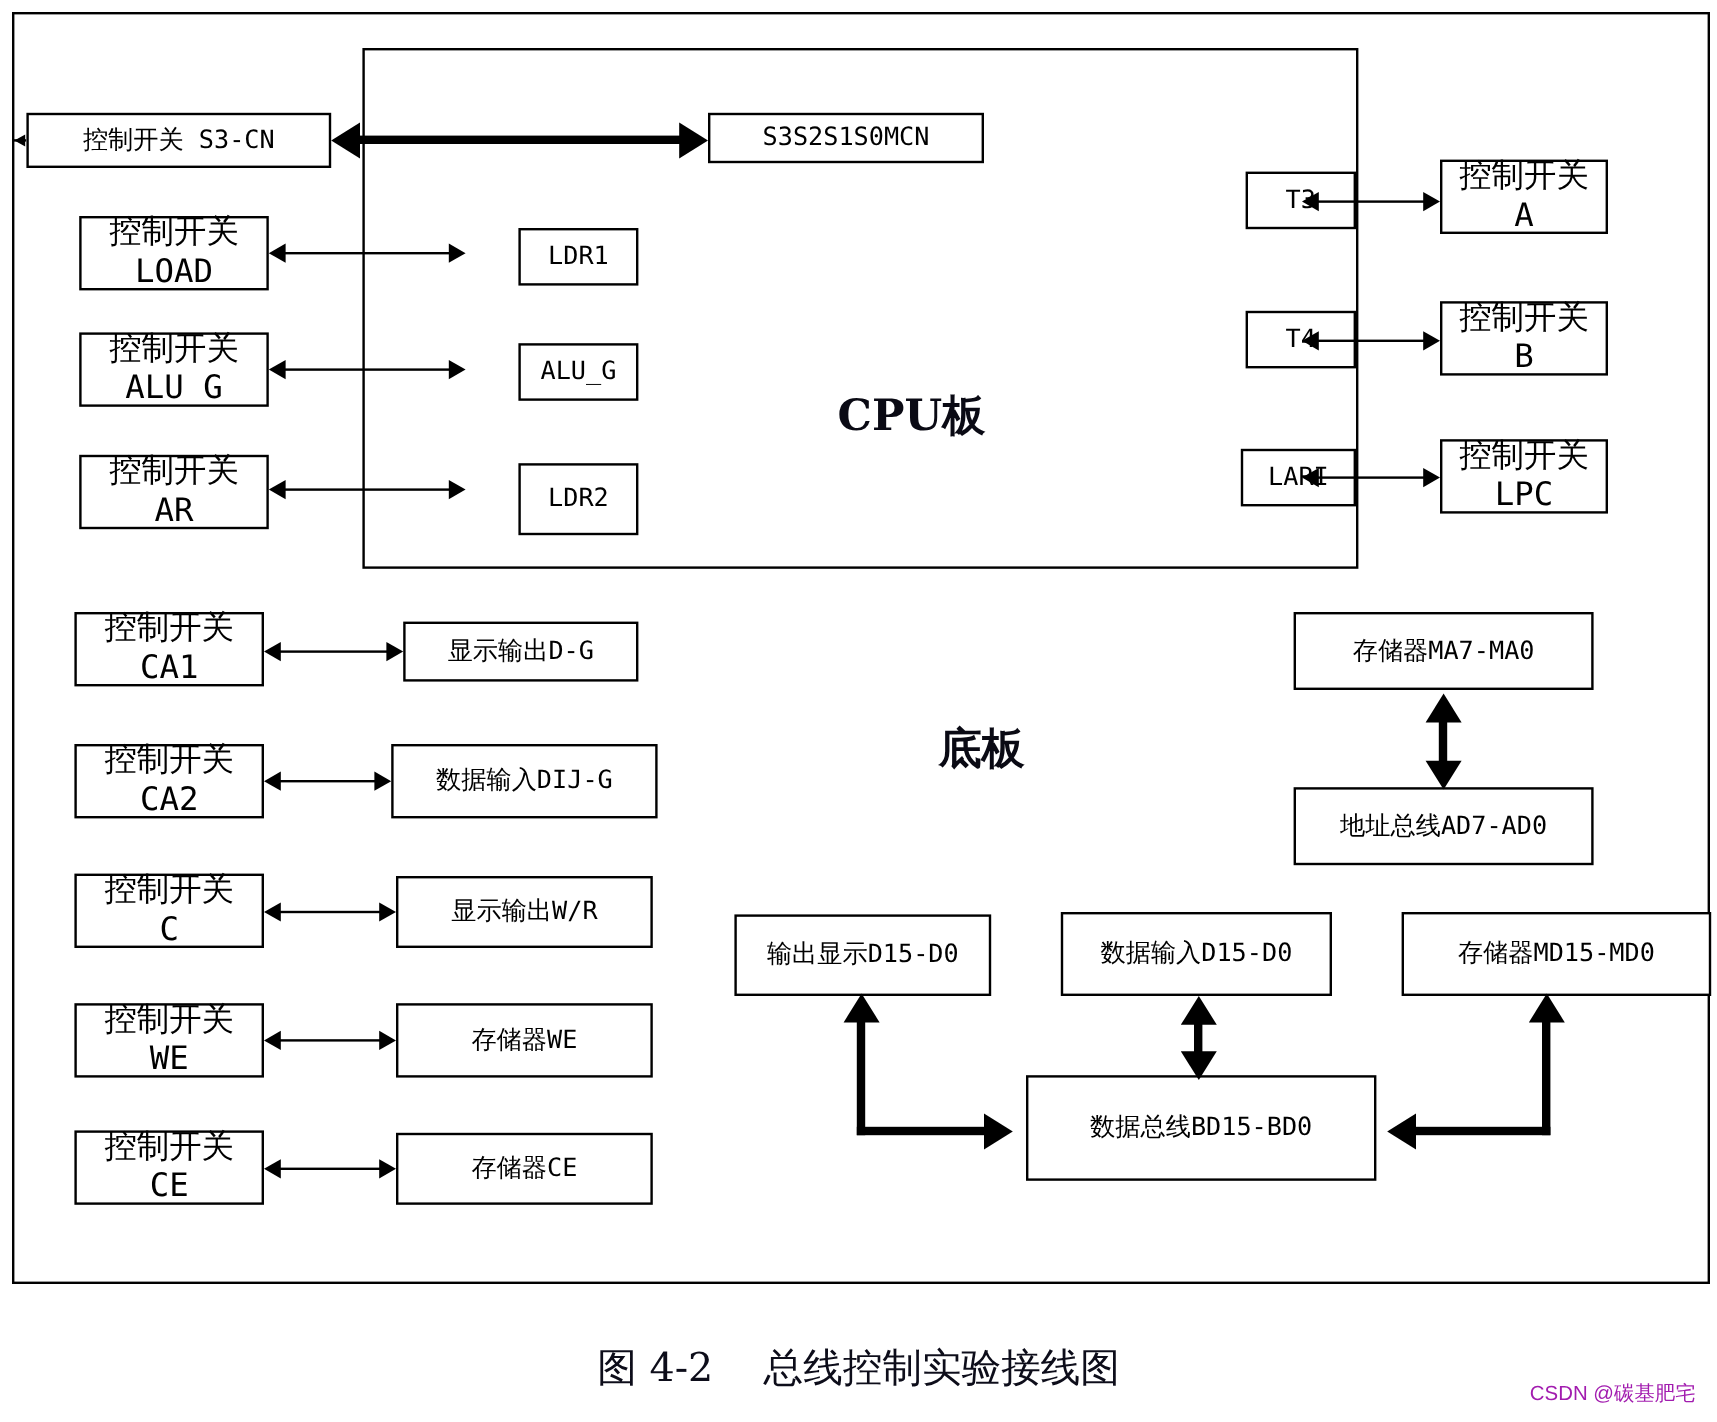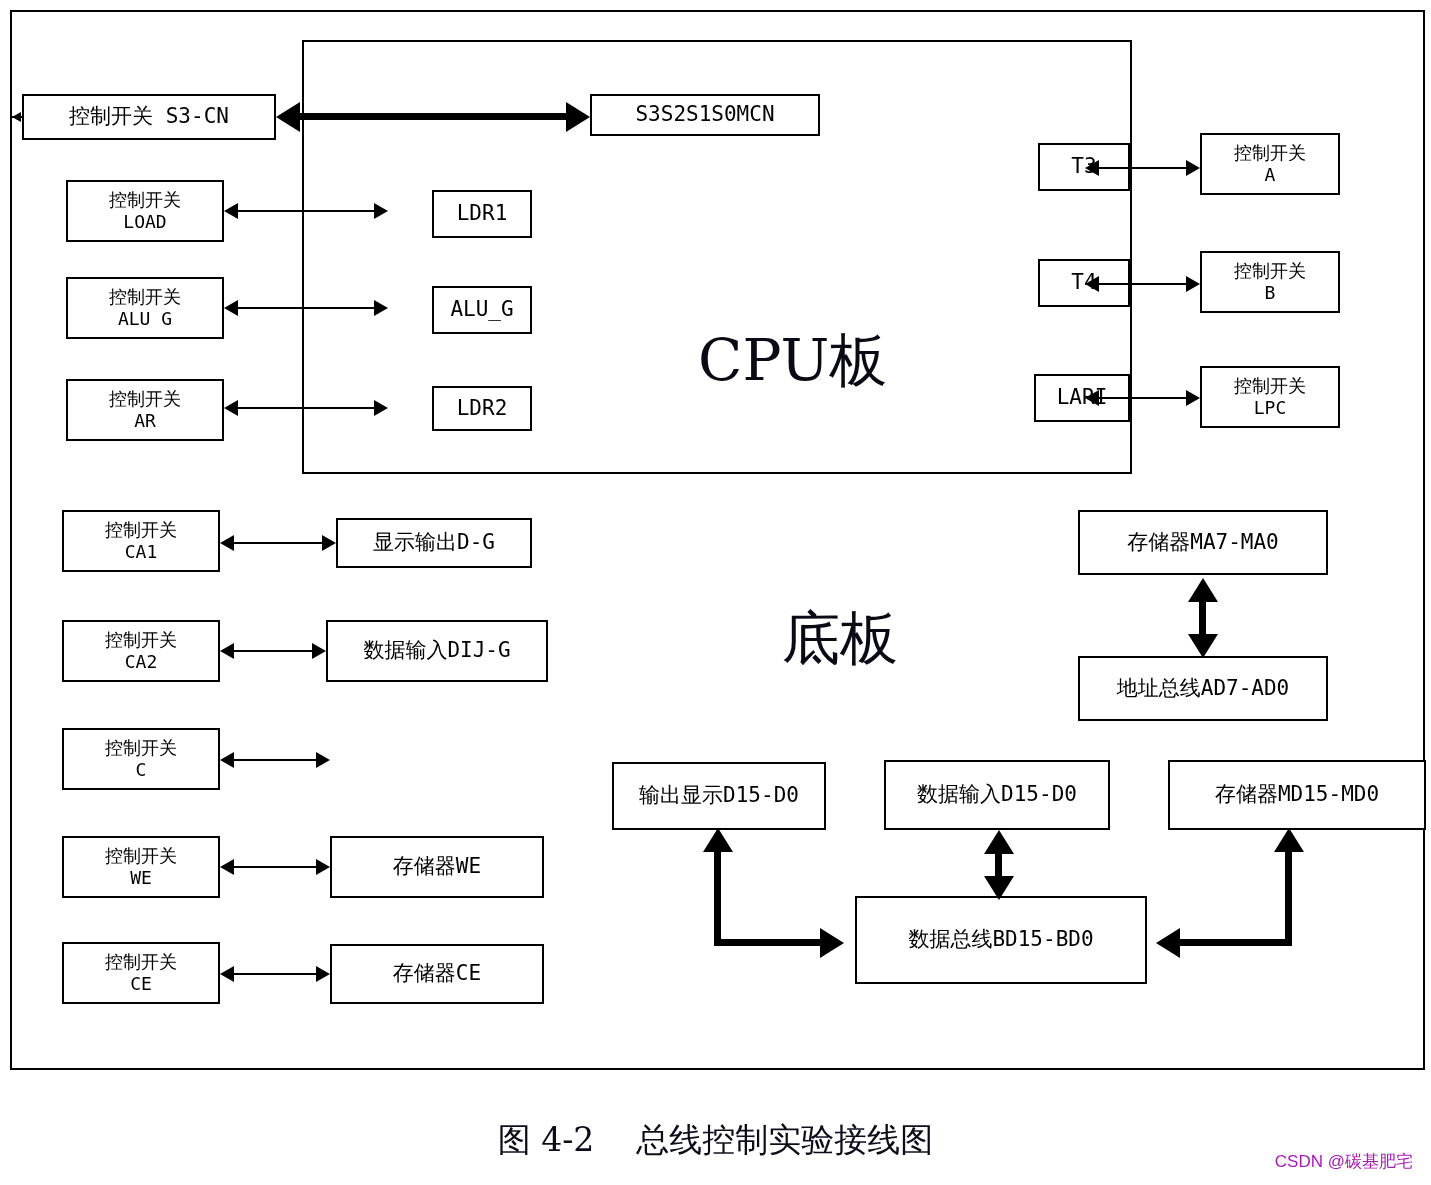--- a/index.html
+++ b/index.html
@@ -25,28 +25,28 @@
   .box{
     position:absolute;box-sizing:border-box;
     border:2px solid #000;background:#fff;
     display:flex;align-items:center;justify-content:center;
     text-align:center;line-height:1.22;
     font-family:"DejaVu Sans Mono","Liberation Mono",monospace;
     font-size:21px;letter-spacing:0px;
     white-space:pre-line;
     padding:0 4px;
   }
-  .box.sw{font-size:18px;}
+  .box.sw{font-size:27px;}
   .box.mono{font-family:"DejaVu Sans Mono","Liberation Mono",monospace;margin-left:44px;}
 
   
   .board-label{
     position:absolute;
     font-family:"DejaVu Serif","Liberation Serif",serif;
-    font-weight:400;font-size:58px;color:#0a0a14;
+    font-weight:700;font-size:36px;color:#0a0a14;
     white-space:nowrap;
   }
 
   
   .hline{position:absolute;background:#000;height:2px;}
   .thick-h{position:absolute;background:#000;height:7px;}
   .thick-v{position:absolute;background:#000;width:7px;}
 
   
   .ar{position:absolute;width:0;height:0;}
@@ -99,21 +99,21 @@
 
   <div class="box sw" style="left:66px;top:180px;width:158px;height:62px;">控制开关
 LOAD</div>
   <div class="box sw" style="left:66px;top:277px;width:158px;height:62px;">控制开关
 ALU G</div>
   <div class="box sw" style="left:66px;top:379px;width:158px;height:62px;">控制开关
 AR</div>
 
   <div class="box mono" style="left:388px;top:190px;width:100px;height:48px;">LDR1</div>
   <div class="box mono" style="left:388px;top:286px;width:100px;height:48px;">ALU_G</div>
-  <div class="box mono" style="left:388px;top:386px;width:100px;height:45px;">LDR2</div>
+  <div class="box mono" style="left:388px;top:386px;width:100px;height:60px;">LDR2</div>
 
   <div class="hline" style="left:237px;top:210px;width:140px;"></div>
   <div class="ar ar-l" style="left:224px;top:203px;"></div>
   <div class="ar ar-r" style="left:374px;top:203px;"></div>
 
   <div class="hline" style="left:237px;top:307px;width:140px;"></div>
   <div class="ar ar-l" style="left:224px;top:300px;"></div>
   <div class="ar ar-r" style="left:374px;top:300px;"></div>
 
   <div class="hline" style="left:237px;top:407px;width:140px;"></div>
@@ -149,20 +149,21 @@
 CA2</div>
   <div class="box sw" style="left:62px;top:728px;width:158px;height:62px;">控制开关
 C</div>
   <div class="box sw" style="left:62px;top:836px;width:158px;height:62px;">控制开关
 WE</div>
   <div class="box sw" style="left:62px;top:942px;width:158px;height:62px;">控制开关
 CE</div>
 
   <div class="box" style="left:336px;top:518px;width:196px;height:50px;">显示输出D-G</div>
   <div class="box" style="left:326px;top:620px;width:222px;height:62px;">数据输入DIJ-G</div>
+  <div class="box" style="left:330px;top:730px;width:214px;height:60px;">显示输出W/R</div>
   <div class="box" style="left:330px;top:944px;width:214px;height:60px;">存储器CE</div>
   <div class="box" style="left:330px;top:836px;width:214px;height:62px;">存储器WE</div>
 
   <div class="hline" style="left:233px;top:542px;width:90px;"></div>
   <div class="ar ar-l" style="left:220px;top:535px;"></div>
   <div class="ar ar-r" style="left:322px;top:535px;"></div>
 
   <div class="hline" style="left:233px;top:650px;width:80px;"></div>
   <div class="ar ar-l" style="left:220px;top:643px;"></div>
   <div class="ar ar-r" style="left:312px;top:643px;"></div>

